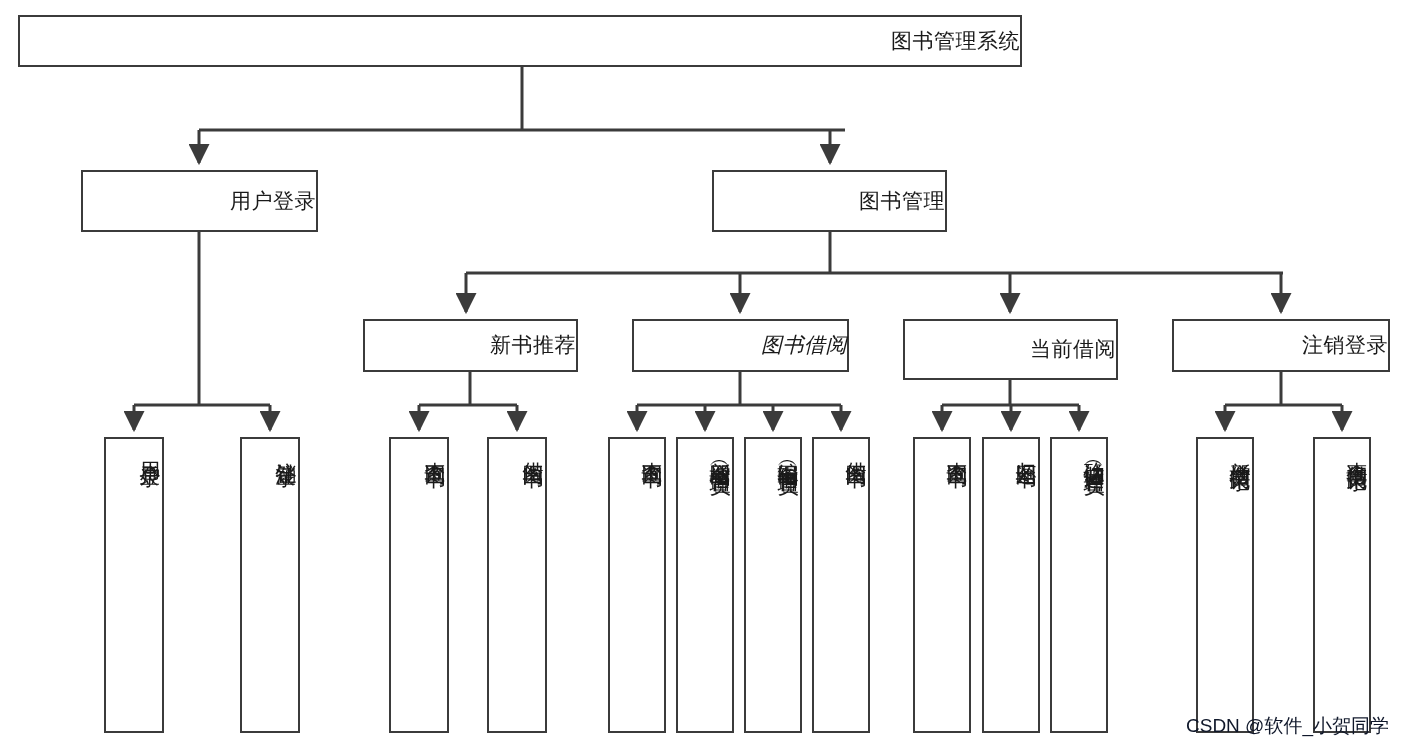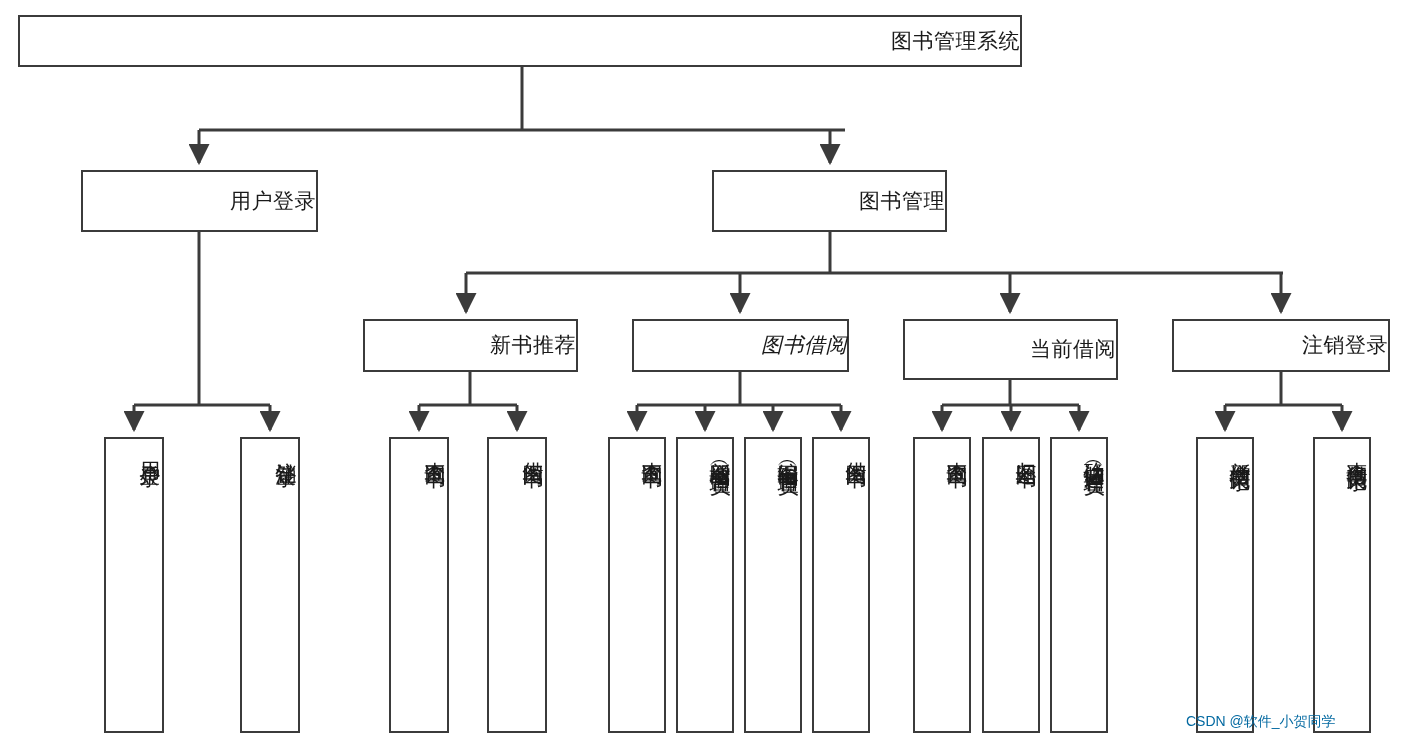--- a/index.html
+++ b/index.html
@@ -54,22 +54,22 @@
     text-orientation: upright;
     font-size: 21px;
     line-height: 1.12;
     letter-spacing: 2px;
     white-space: nowrap;
   }
   #watermark {
     position: absolute;
     left: 1186px;
     top: 713px;
-    font-size: 14px;
-    color: #0369a1;
+    font-size: 19px;
+    color: #0f172a;
     white-space: nowrap;
     z-index: 5;
     font-family: "Liberation Sans", "DejaVu Sans", sans-serif;
   }
 </style>
 </head>
 <body>
 
 <div id="canvas">
 

